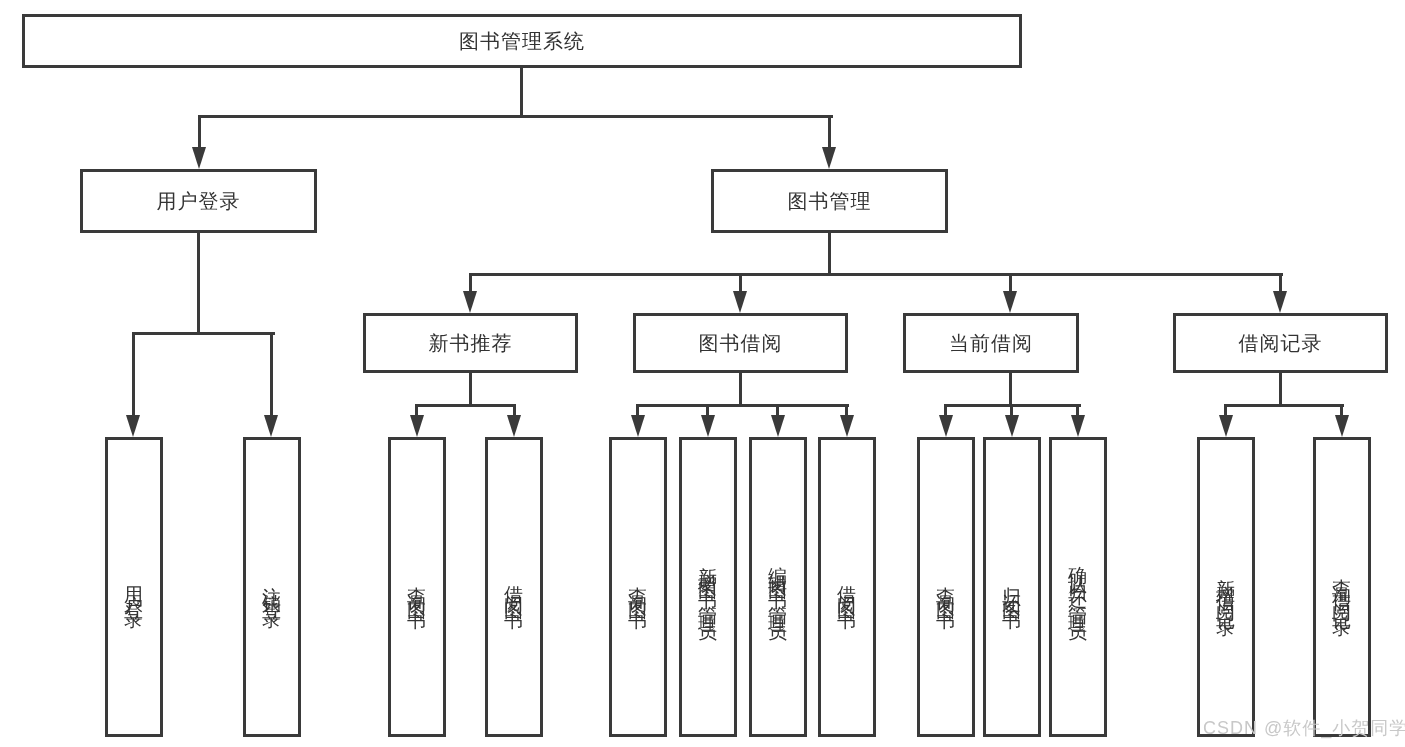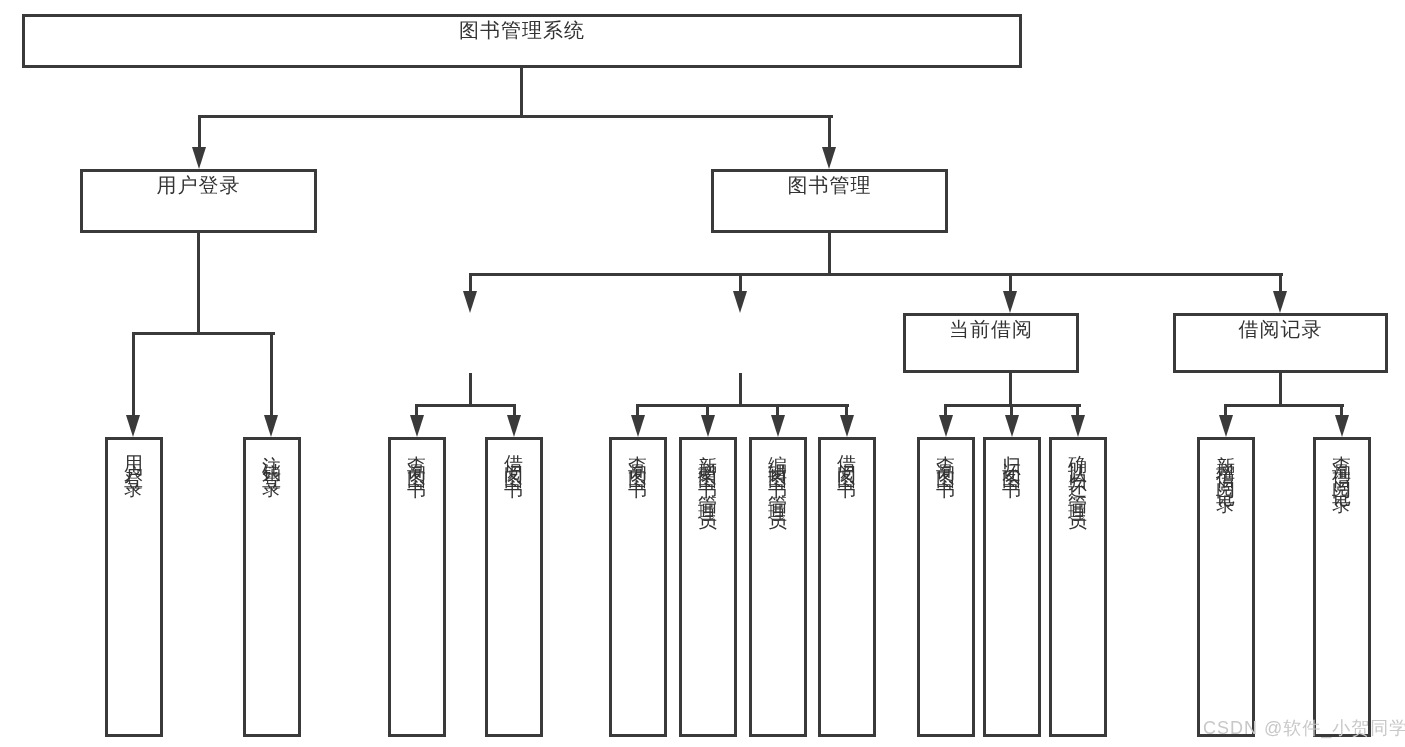--- a/index.html
+++ b/index.html
@@ -11,21 +11,21 @@
   html,body{margin:0;padding:0;background:var(--bg);}
   #canvas{
     position:relative;width:1405px;height:747px;overflow:hidden;
     background:var(--bg);
     font-family:"Liberation Sans","DejaVu Sans",sans-serif;
     color:var(--text);
   }
   .box{
     position:absolute;box-sizing:border-box;
     border:3px solid var(--line);background:#fff;
-    display:flex;justify-content:center;
+    display:flex;align-items:center;justify-content:center;
   }
   .hbox span{
     font-size:20px;letter-spacing:1px;color:var(--text);white-space:nowrap;
   }
   .vbox{width:58px;height:300px;top:437px;}
   .vbox span{
     writing-mode:vertical-rl;text-orientation:mixed;
     font-size:19px;letter-spacing:8px;color:var(--text);
     line-height:1;
   }
@@ -49,20 +49,26 @@
     <span>图书管理系统</span>
   </div>
 
   <div class="box hbox" style="left:80px;top:169px;width:237px;height:64px">
     <span>用户登录</span>
   </div>
   <div class="box hbox" style="left:711px;top:169px;width:237px;height:64px">
     <span>图书管理</span>
   </div>
 
+  <div class="box hbox" style="left:363px;top:313px;width:215px;height:60px">
+    <span>新书推荐</span>
+  </div>
+  <div class="box hbox" style="left:633px;top:313px;width:215px;height:60px">
+    <span>图书借阅</span>
+  </div>
   <div class="box hbox" style="left:903px;top:313px;width:176px;height:60px">
     <span>当前借阅</span>
   </div>
   <div class="box hbox" style="left:1173px;top:313px;width:215px;height:60px">
     <span>借阅记录</span>
   </div>
 
   <div class="box vbox" style="left:105px">
     <span>用户登录</span>
     </div>

